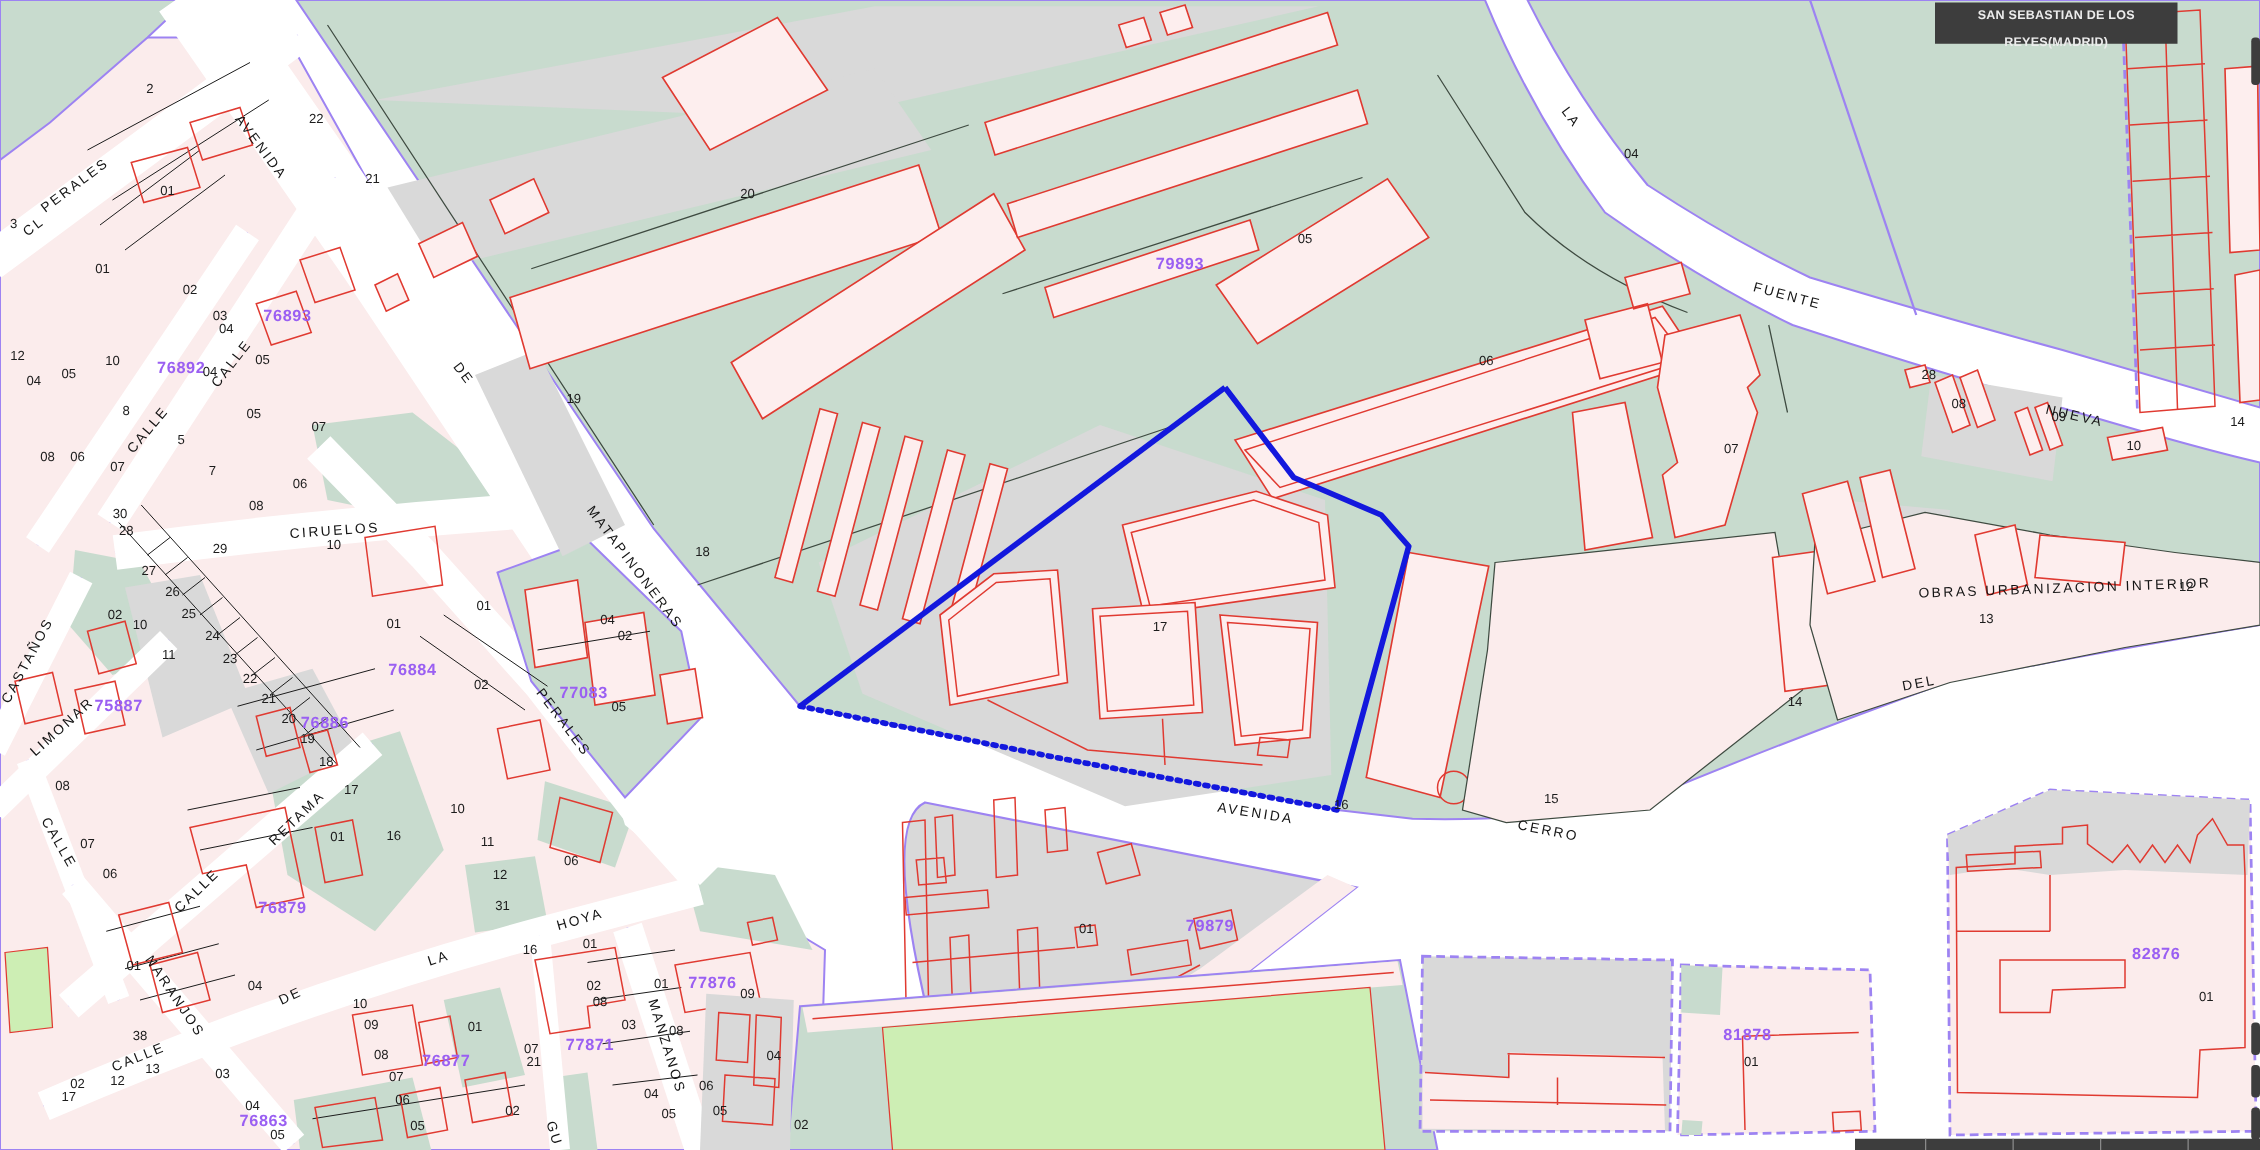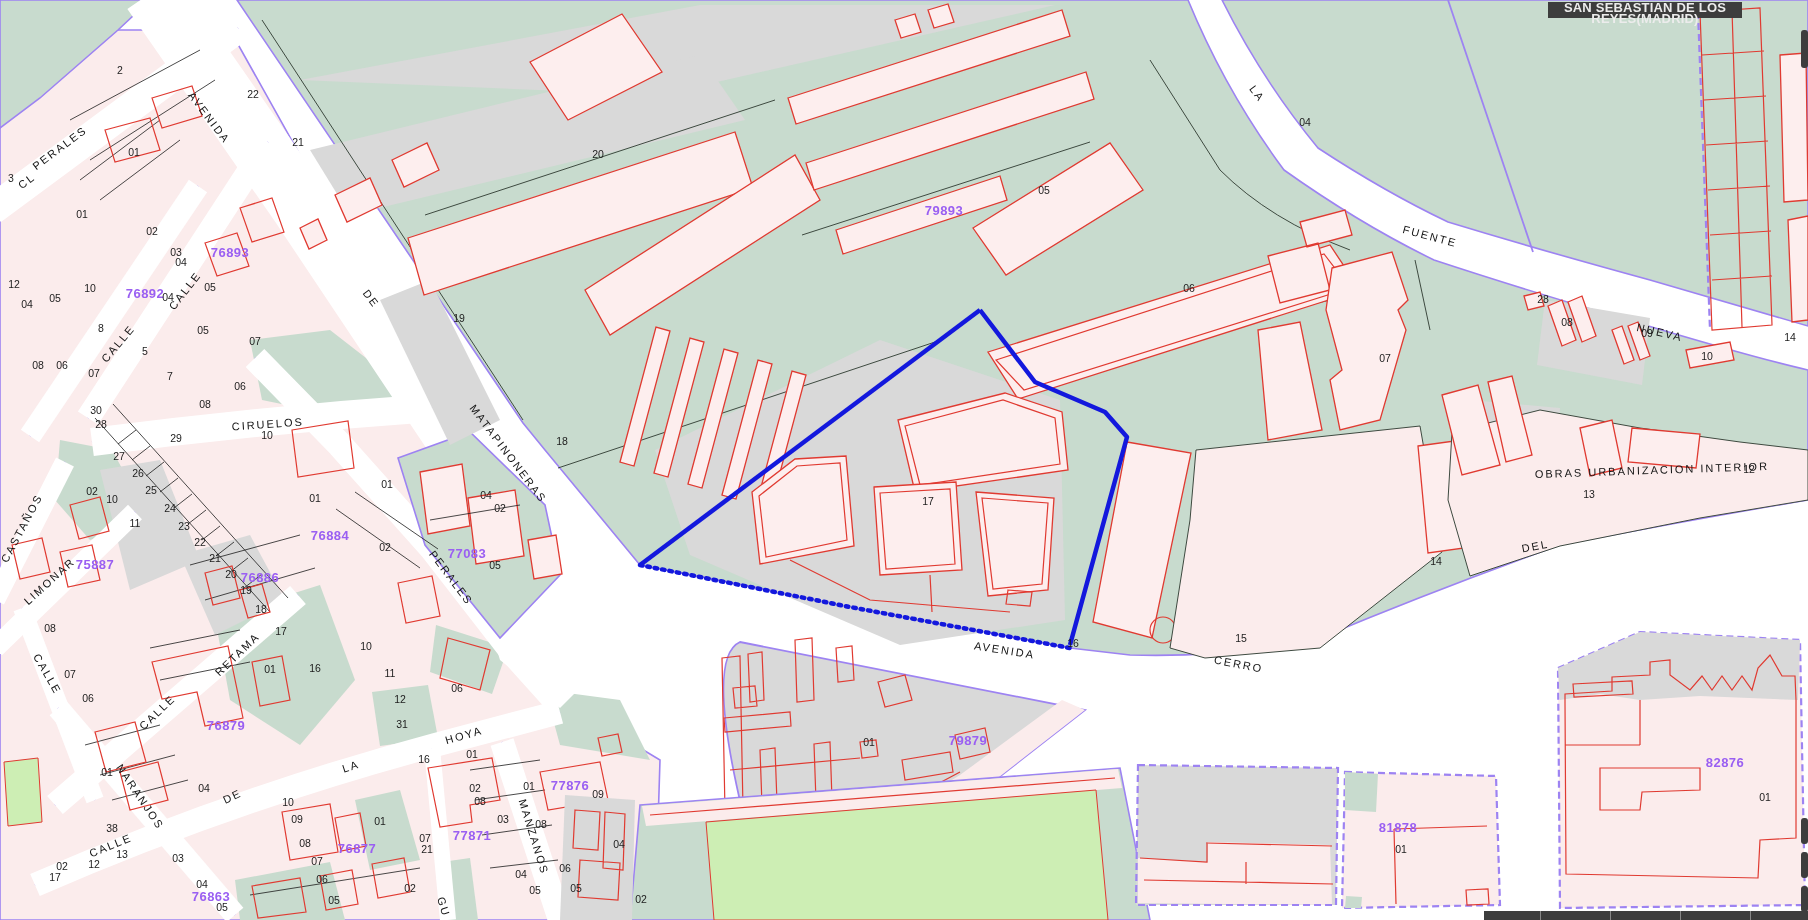--- a/index.html
+++ b/index.html
@@ -17,22 +17,22 @@
   .pur{stroke:#9d83f2;fill:none;stroke-width:1.8;}
   .purd{stroke:#9d83f2;fill:none;stroke-width:2.2;stroke-dasharray:7 4;}
   .wst{stroke:#ffffff;fill:none;}
   .blk{stroke:#1c1c1c;fill:none;stroke-width:0.8;}
   .blue{stroke:#1318dd;fill:none;stroke-width:4.5;stroke-linejoin:round;}
   .blued{stroke:#1318dd;fill:none;stroke-width:4.5;stroke-dasharray:2.5 5;stroke-linecap:round;}
   .green{fill:#cdeeb4;stroke:#e03a31;stroke-width:1;}
   text.street{fill:#141414;font-size:11px;letter-spacing:2px;text-anchor:middle;}
   text.code{fill:#9a5ff2;font-size:13px;font-weight:bold;text-anchor:middle;letter-spacing:0.5px;}
   text.num{fill:#1c1c1c;font-size:10.5px;text-anchor:middle;}
-  #titlebar{position:absolute;left:1548px;top:2px;width:194px;height:16px;background:#3d3d3d;
-    color:#ececec;font-size:13px;font-weight:bold;line-height:11px;text-align:center;letter-spacing:0.2px;}
+  #titlebar{position:absolute;left:1548px;top:2px;width:194px;height:33px;background:#3d3d3d;
+    color:#ececec;font-size:10px;font-weight:bold;line-height:22px;text-align:center;letter-spacing:0.2px;}
   .nub{position:absolute;background:#3d3d3d;border-radius:3px;}
   #botbar{position:absolute;left:1484px;top:911px;width:324px;height:9px;background:#3d3d3d;}
   .botsep{position:absolute;top:0;width:1px;height:9px;background:#8a8a8a;}
 </style>
 </head>
 <body>
 
 <svg id="map" width="1808" height="920" viewBox="0 0 1808 920">
 
   <rect x="0" y="0" width="1808" height="920" fill="#ffffff"></rect>

